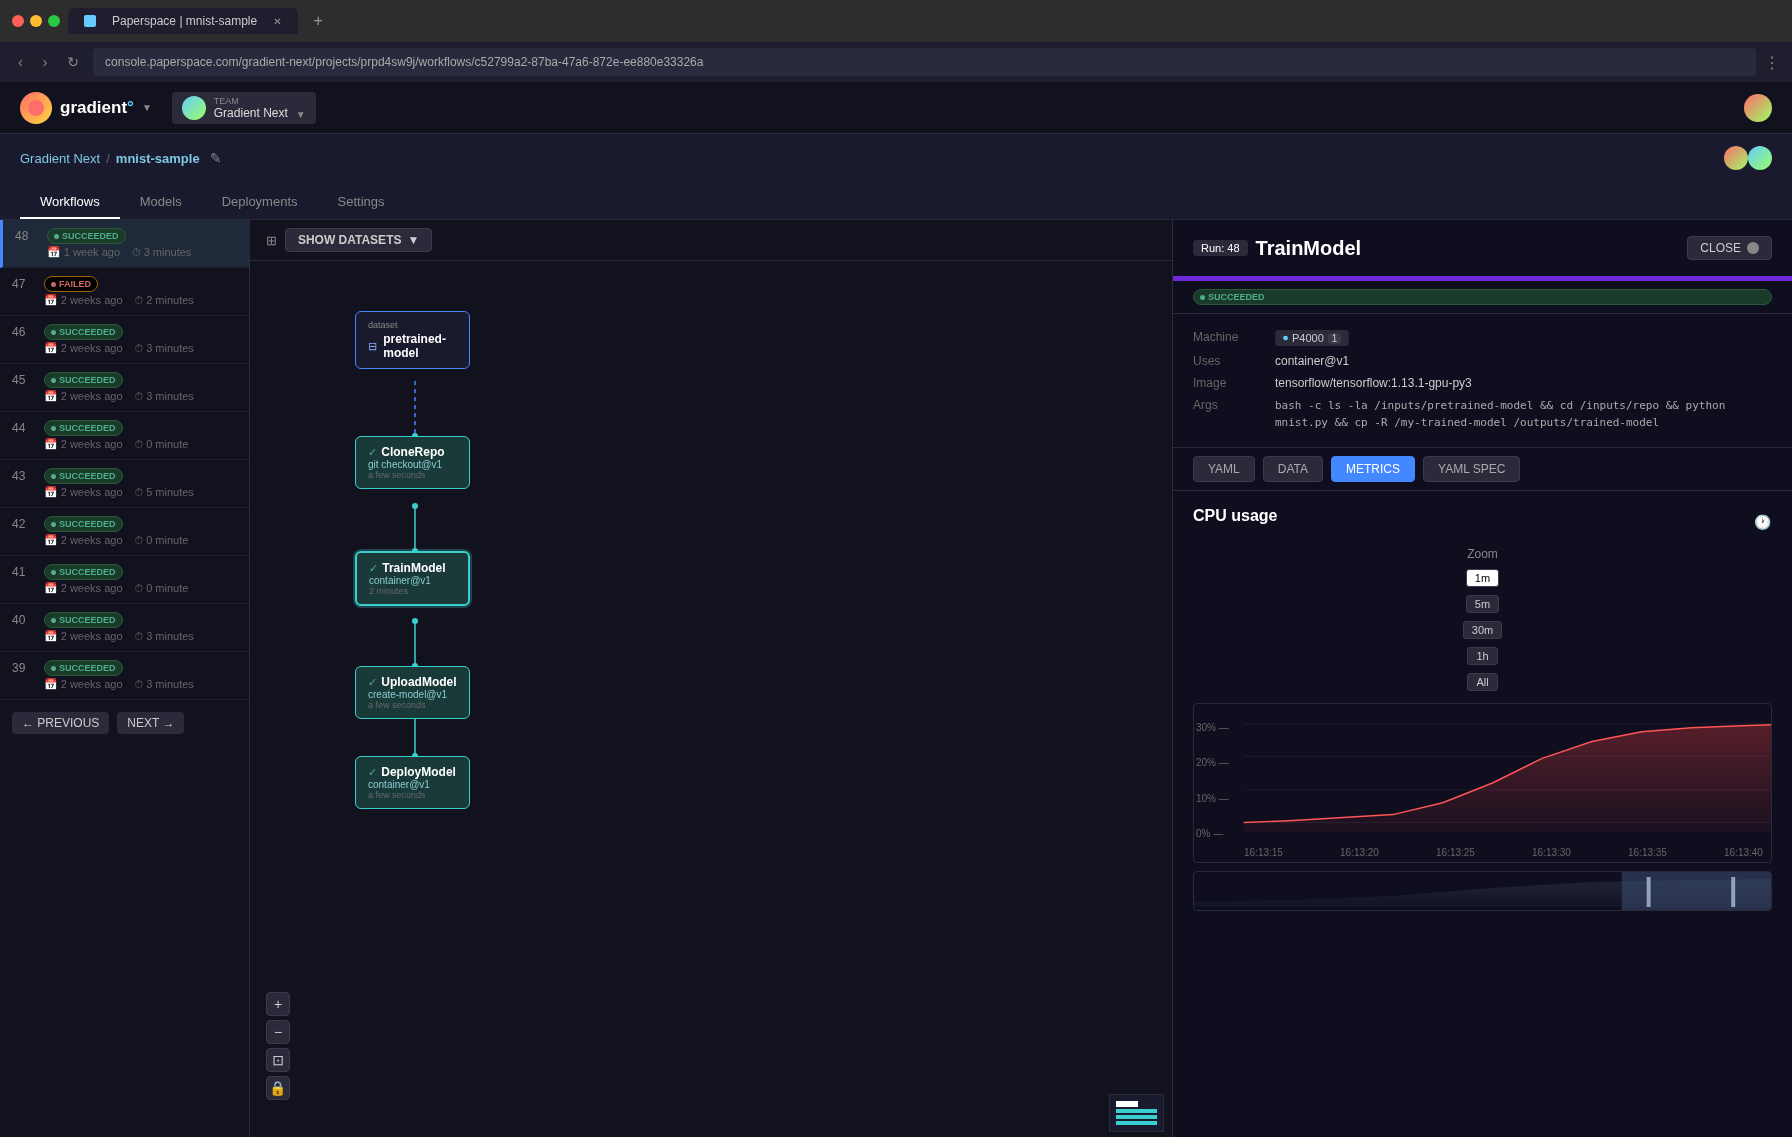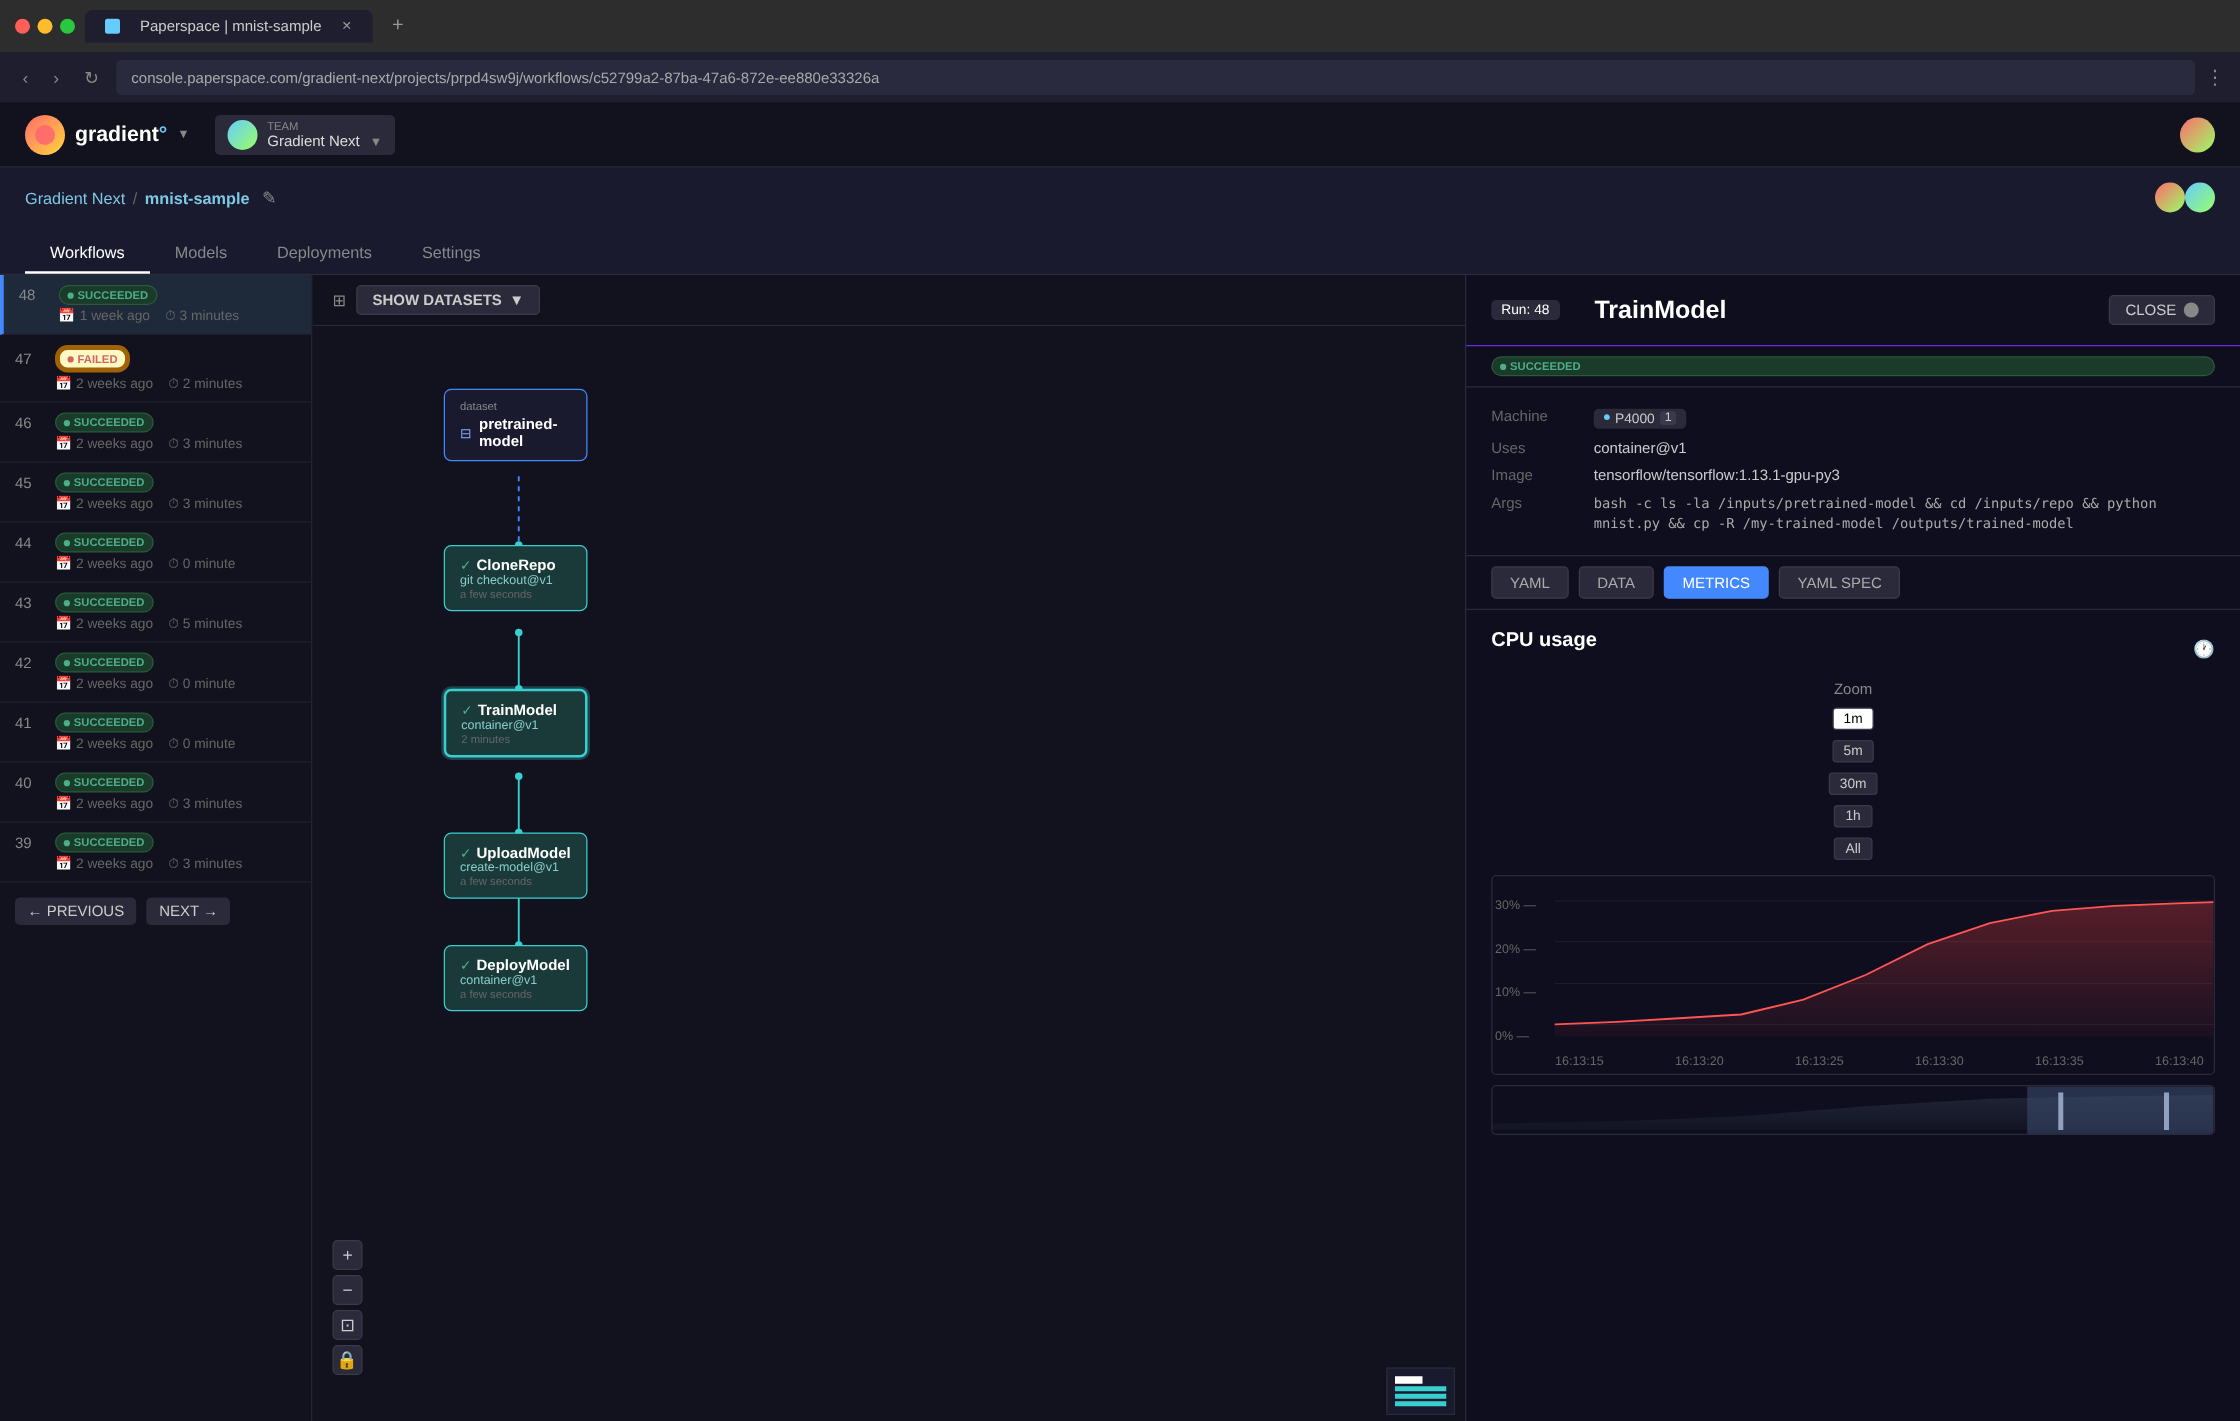--- a/index.html
+++ b/index.html
@@ -53,21 +53,21 @@
     .main-content { display: flex; flex: 1; overflow: hidden; }
     
     
     .run-list { width: 250px; background: #12121e; border-right: 1px solid #2a2a3a; overflow-y: auto; flex-shrink: 0; }
     .run-item { padding: 8px 12px; border-bottom: 1px solid #1e1e2e; cursor: pointer; display: flex; flex-direction: column; gap: 2px; }
     .run-item.active { background: #1e2a3a; border-left: 3px solid #4488ff; }
     .run-item-header { display: flex; align-items: center; gap: 8px; }
     .run-number { font-size: 12px; color: #888; min-width: 24px; }
     .status-badge { font-size: 9px; padding: 2px 6px; border-radius: 10px; font-weight: 600; display: flex; align-items: center; gap: 3px; }
     .status-succeeded { background: #1a3a2a; color: #4caf88; border: 1px solid #2a5a3a; }
-    .status-failed { background: #fef9c3; color: #cf6666; border: 4px solid #a16207; }
+    .status-failed { background: #000000; color: #cf6666; border: 1px solid #a16207; }
     .status-dot { width: 5px; height: 5px; border-radius: 50%; background: currentColor; }
     .run-meta { display: flex; align-items: center; gap: 12px; padding-left: 32px; }
     .run-meta-item { display: flex; align-items: center; gap: 4px; color: #666; font-size: 11px; }
     .pagination { display: flex; gap: 8px; padding: 12px; }
     .page-btn { background: #2a2a3a; border: none; color: #ccc; padding: 4px 10px; border-radius: 4px; cursor: pointer; font-size: 12px; }
     
     
     .workflow-canvas { flex: 1; background: #12121e; position: relative; overflow: hidden; }
     .canvas-toolbar { padding: 8px 16px; display: flex; align-items: center; gap: 8px; border-bottom: 1px solid #2a2a3a; }
     .dataset-btn { background: #2a2a3a; border: 1px solid #3a3a4a; color: #ccc; padding: 4px 12px; border-radius: 4px; font-size: 12px; cursor: pointer; display: flex; align-items: center; gap: 6px; font-weight: bold; }
@@ -88,21 +88,21 @@
     
     
     .connections { position: absolute; top: 0; left: 0; width: 100%; height: 100%; pointer-events: none; }
     
     
     .map-controls { position: absolute; bottom: 40px; left: 16px; display: flex; flex-direction: column; gap: 4px; }
     .map-btn { width: 24px; height: 24px; background: #2a2a3a; border: 1px solid #3a3a4a; color: #ccc; border-radius: 4px; cursor: pointer; display: flex; align-items: center; justify-content: center; font-size: 14px; }
     
     
     .detail-panel { width: 620px; background: #0e0e1e; border-left: 1px solid #2a2a3a; display: flex; flex-direction: column; flex-shrink: 0; }
-    .detail-header { padding: 16px 20px; border-bottom: 1px solid #6d28d9; display: flex; align-items: center; gap: 28px; }
+    .detail-header { padding: 16px 20px; border-bottom: 5px solid #6d28d9; display: flex; align-items: center; gap: 8px; }
     .run-badge { background: #2a2a3a; color: #888; padding: 2px 8px; border-radius: 4px; font-size: 11px; }
     .run-badge span { color: #fff; }
     .detail-title { font-size: 20px; font-weight: 700; color: #fff; flex: 1; }
     .close-btn { background: #2a2a3a; border: 1px solid #3a3a4a; color: #ccc; padding: 4px 12px; border-radius: 4px; cursor: pointer; font-size: 12px; display: flex; align-items: center; gap: 6px; }
     .detail-status { padding: 8px 20px; border-bottom: 1px solid #2a2a3a; }
     
     .detail-info { padding: 12px 20px; border-bottom: 1px solid #2a2a3a; }
     .info-row { display: flex; align-items: flex-start; gap: 12px; padding: 4px 0; }
     .info-label { color: #666; min-width: 70px; font-size: 12px; }
     .info-value { color: #ccc; font-size: 12px; }

